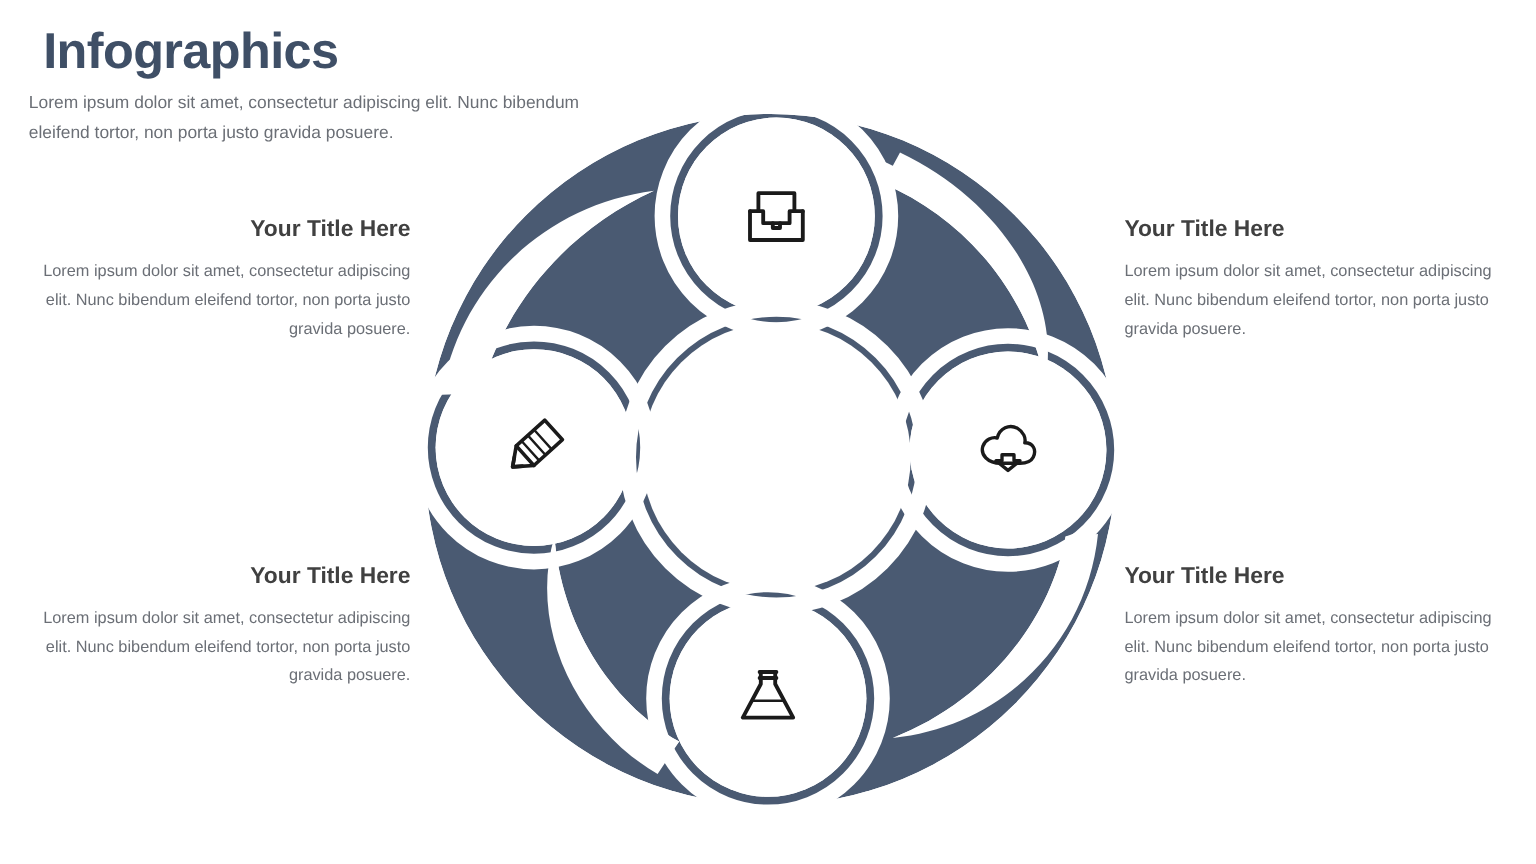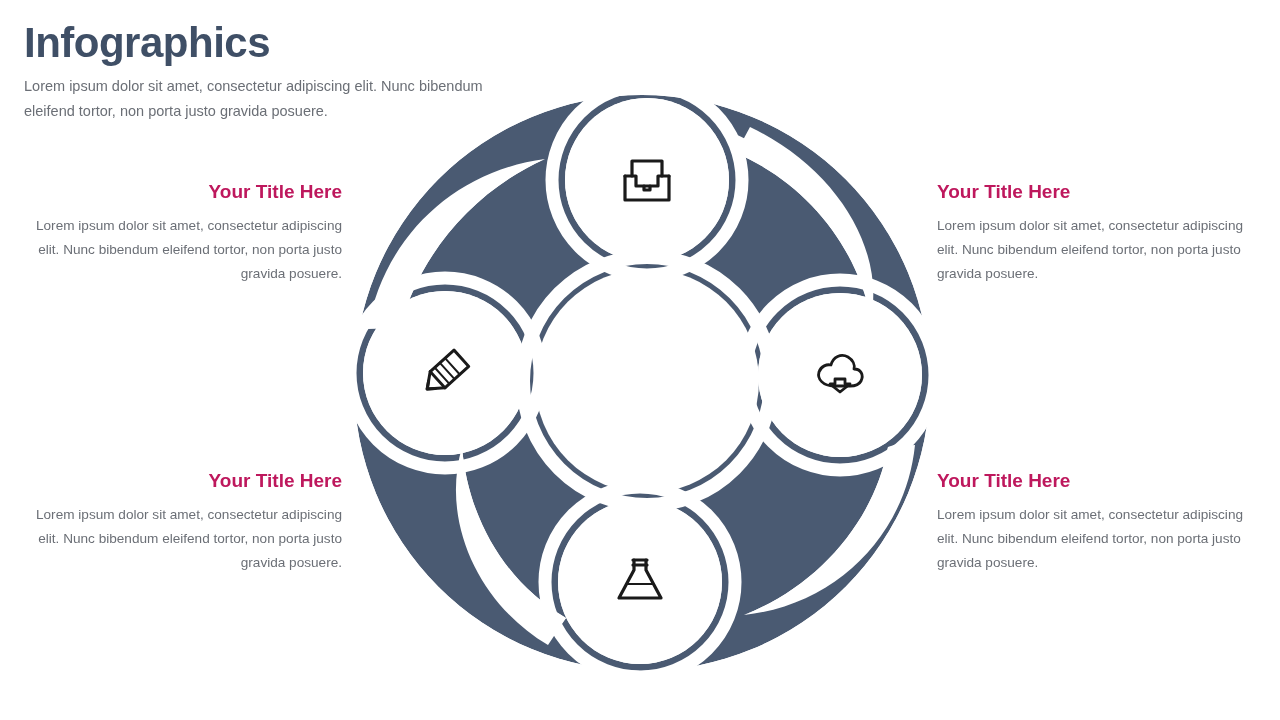--- a/index.html
+++ b/index.html
@@ -22,39 +22,39 @@
     left: 24px;
     top: 20px;
     width: 520px;
   }
   #page-title {
     font-size: 42px;
     font-weight: bold;
     color: #3f4f66;
     letter-spacing: -0.5px;
     line-height: 1.1;
-    margin: 0 0 8px 0;
+    margin: 0 0 8px 12px;
   }
   #page-subtitle {
     font-size: 14.5px;
     color: #6b6f76;
     line-height: 1.72;
     margin: 0;
     max-width: 480px;
   }
 
   
   .text-block {
     position: absolute;
     width: 310px;
   }
   .text-block .tb-title {
     font-size: 19px;
     font-weight: bold;
-    color: #be185d;
+    color: #404040;
     margin: 0 0 10px 0;
     line-height: 1.2;
   }
   .text-block .tb-body {
     font-size: 13.6px;
     color: #6b6f76;
     line-height: 1.79;
     margin: 0;
   }
   .tb-left  { text-align: right; }

